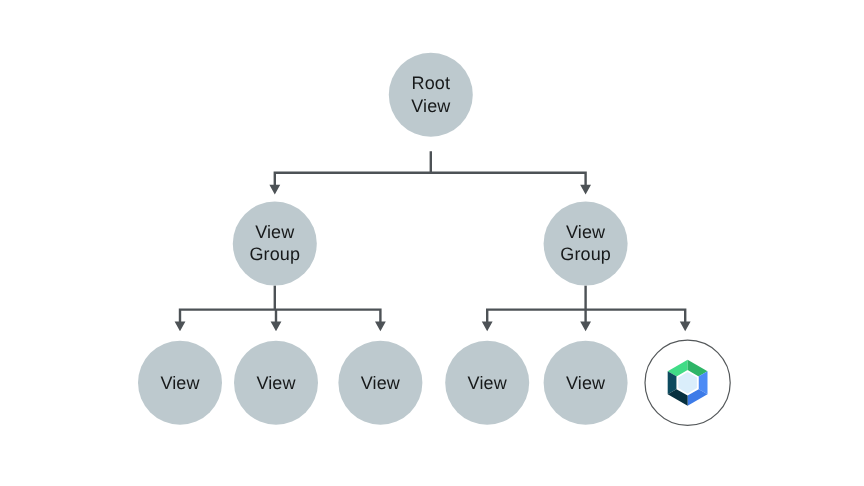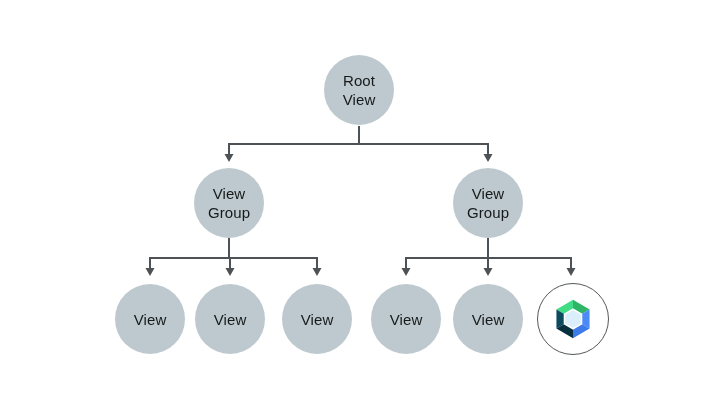--- a/index.html
+++ b/index.html
@@ -49,21 +49,21 @@
     <path class="wire" d="M359 126 V145 M228 144 H489 M229 144 V155 M488 144 V155"></path>
     <path class="head" d="M224.5 154 L233.5 154 L229 162 Z M483.5 154 L492.5 154 L488 162 Z"></path>
 
     <path class="wire" d="M229 238 V259 M149 258 H318 M150 258 V269 M230 258 V269 M317 258 V269"></path>
     <path class="head" d="M145.5 268 L154.5 268 L150 276 Z M225.5 268 L234.5 268 L230 276 Z M312.5 268 L321.5 268 L317 276 Z"></path>
 
     <path class="wire" d="M488 238 V259 M405 258 H572 M406 258 V269 M488 258 V269 M571 258 V269"></path>
     <path class="head" d="M401.5 268 L410.5 268 L406 276 Z M483.5 268 L492.5 268 L488 276 Z M566.5 268 L575.5 268 L571 276 Z"></path>
   </svg>
 
-  <div class="node" style="left:324px;top:55px">
+  <div class="node" style="left:324px;top:44px">
     <div class="label">
       <span>Root</span>
       <span>View</span>
     </div>
   </div>
 
   <div class="node" style="left:194px;top:168px">
     <div class="label">
       <span>View</span>
       <span>Group</span>

